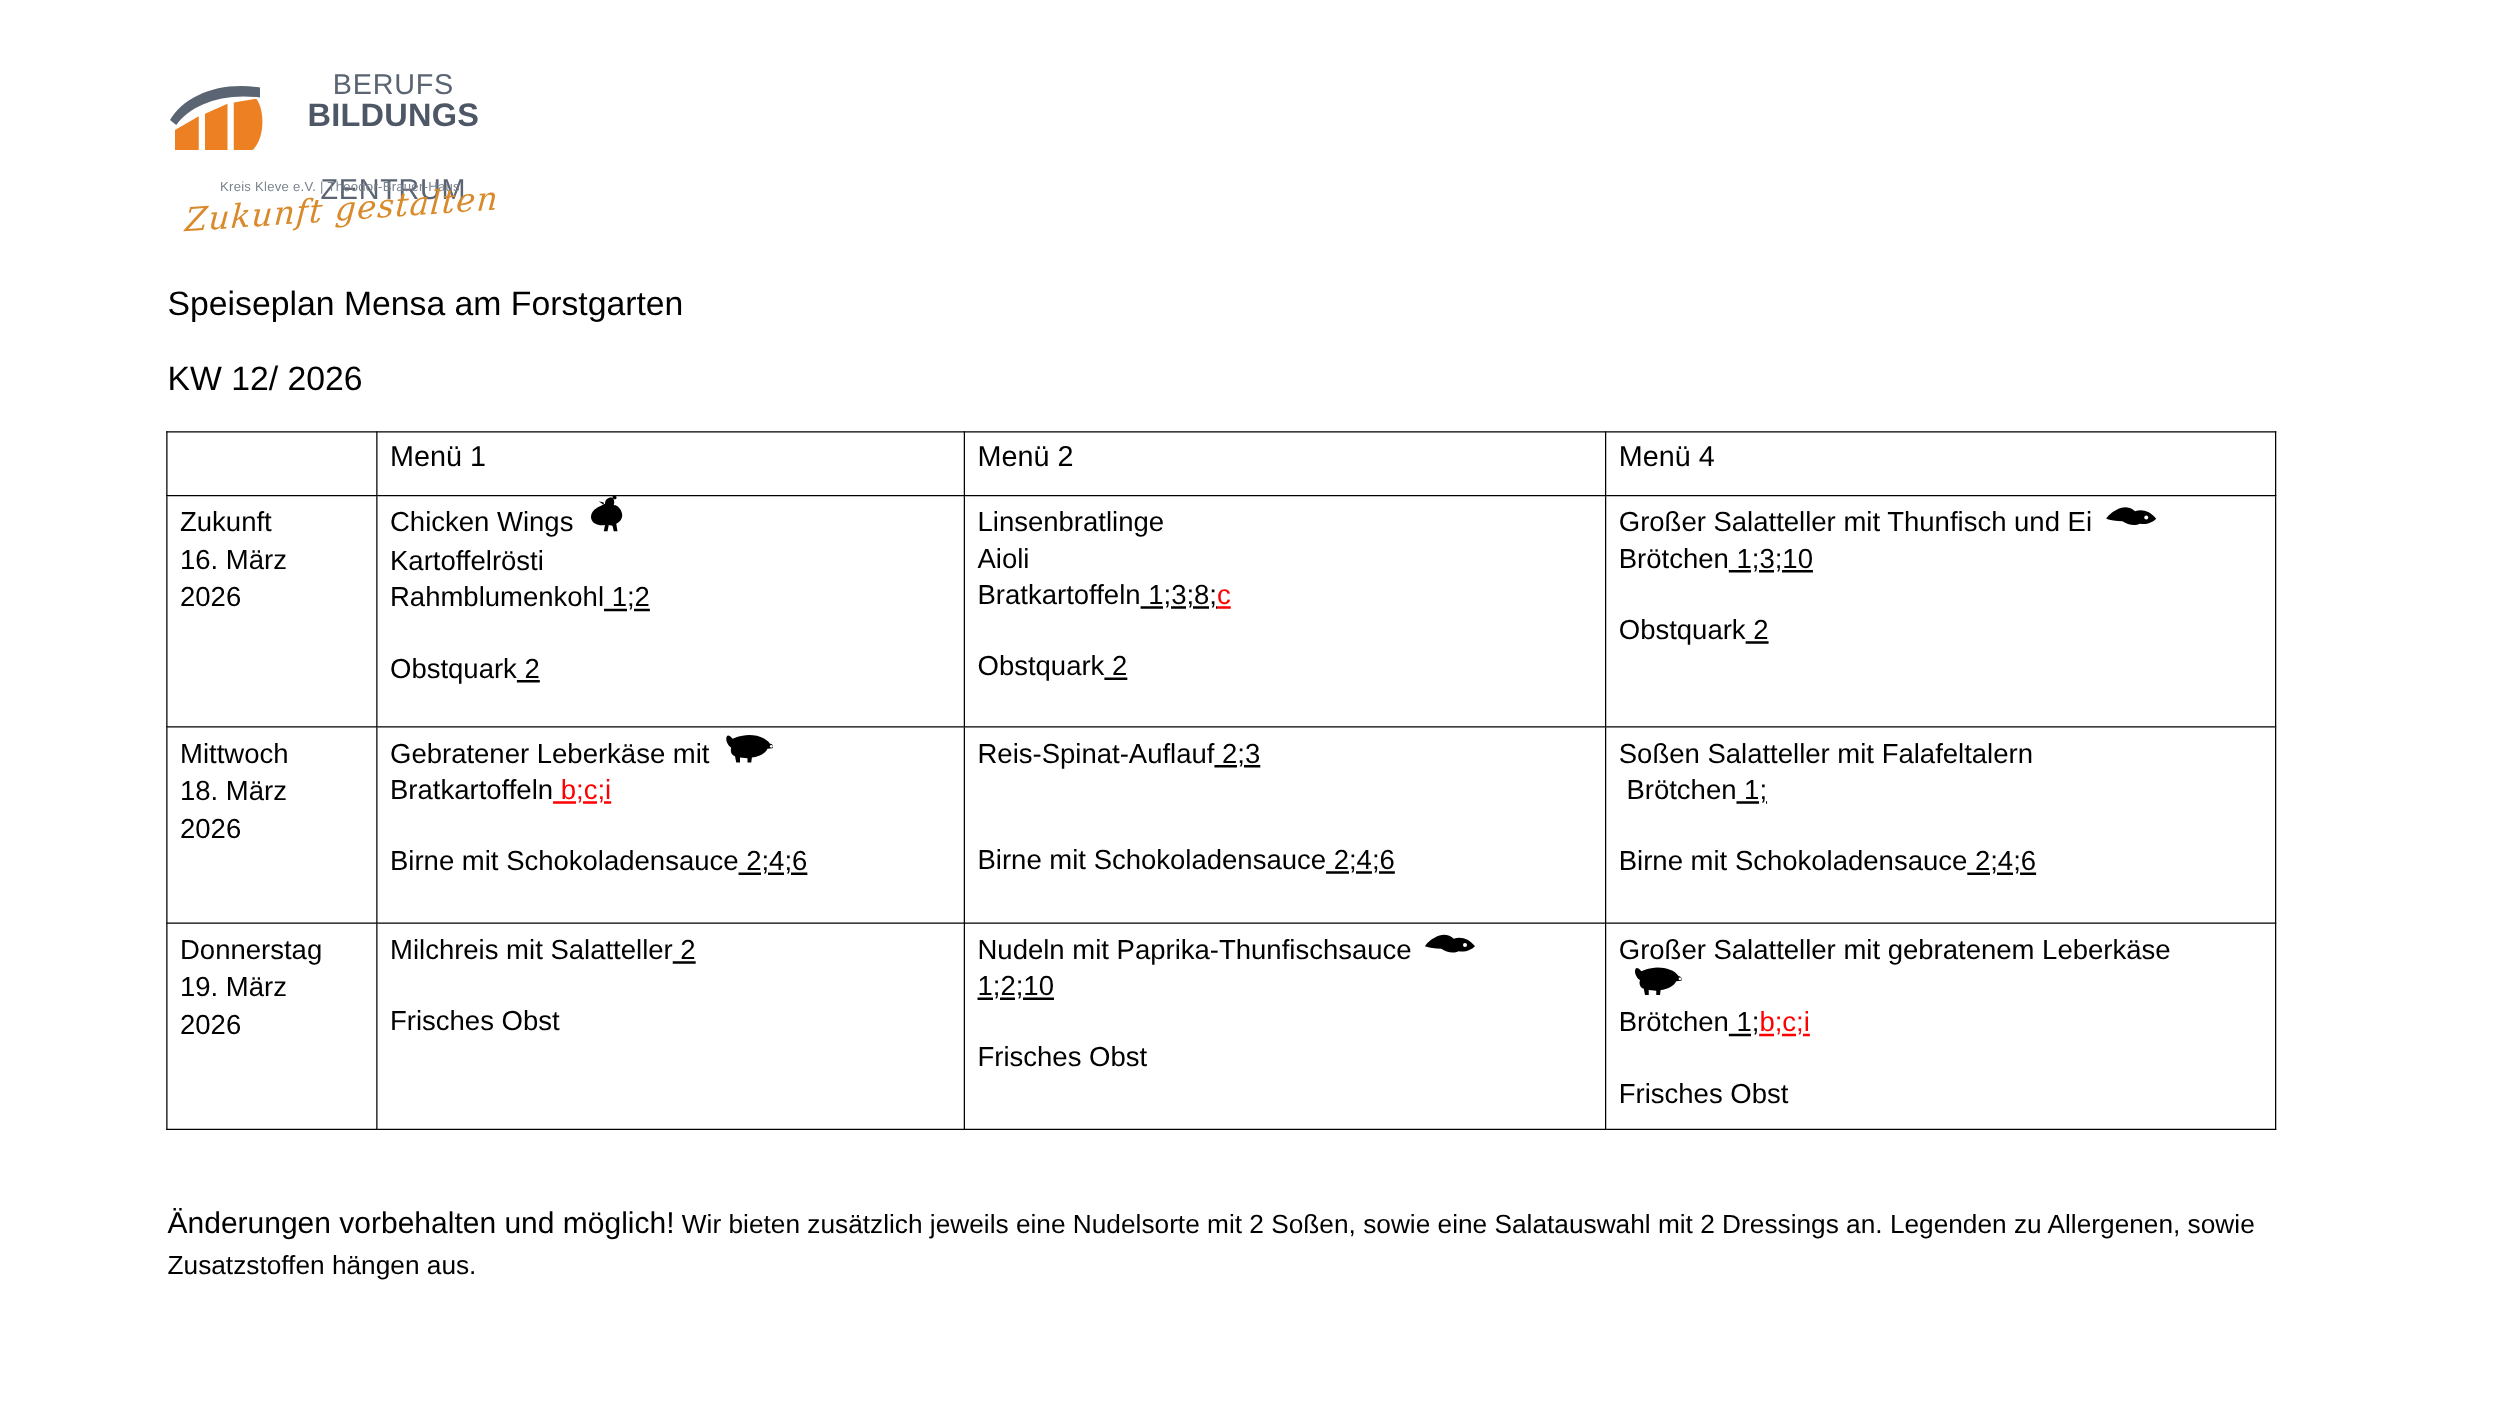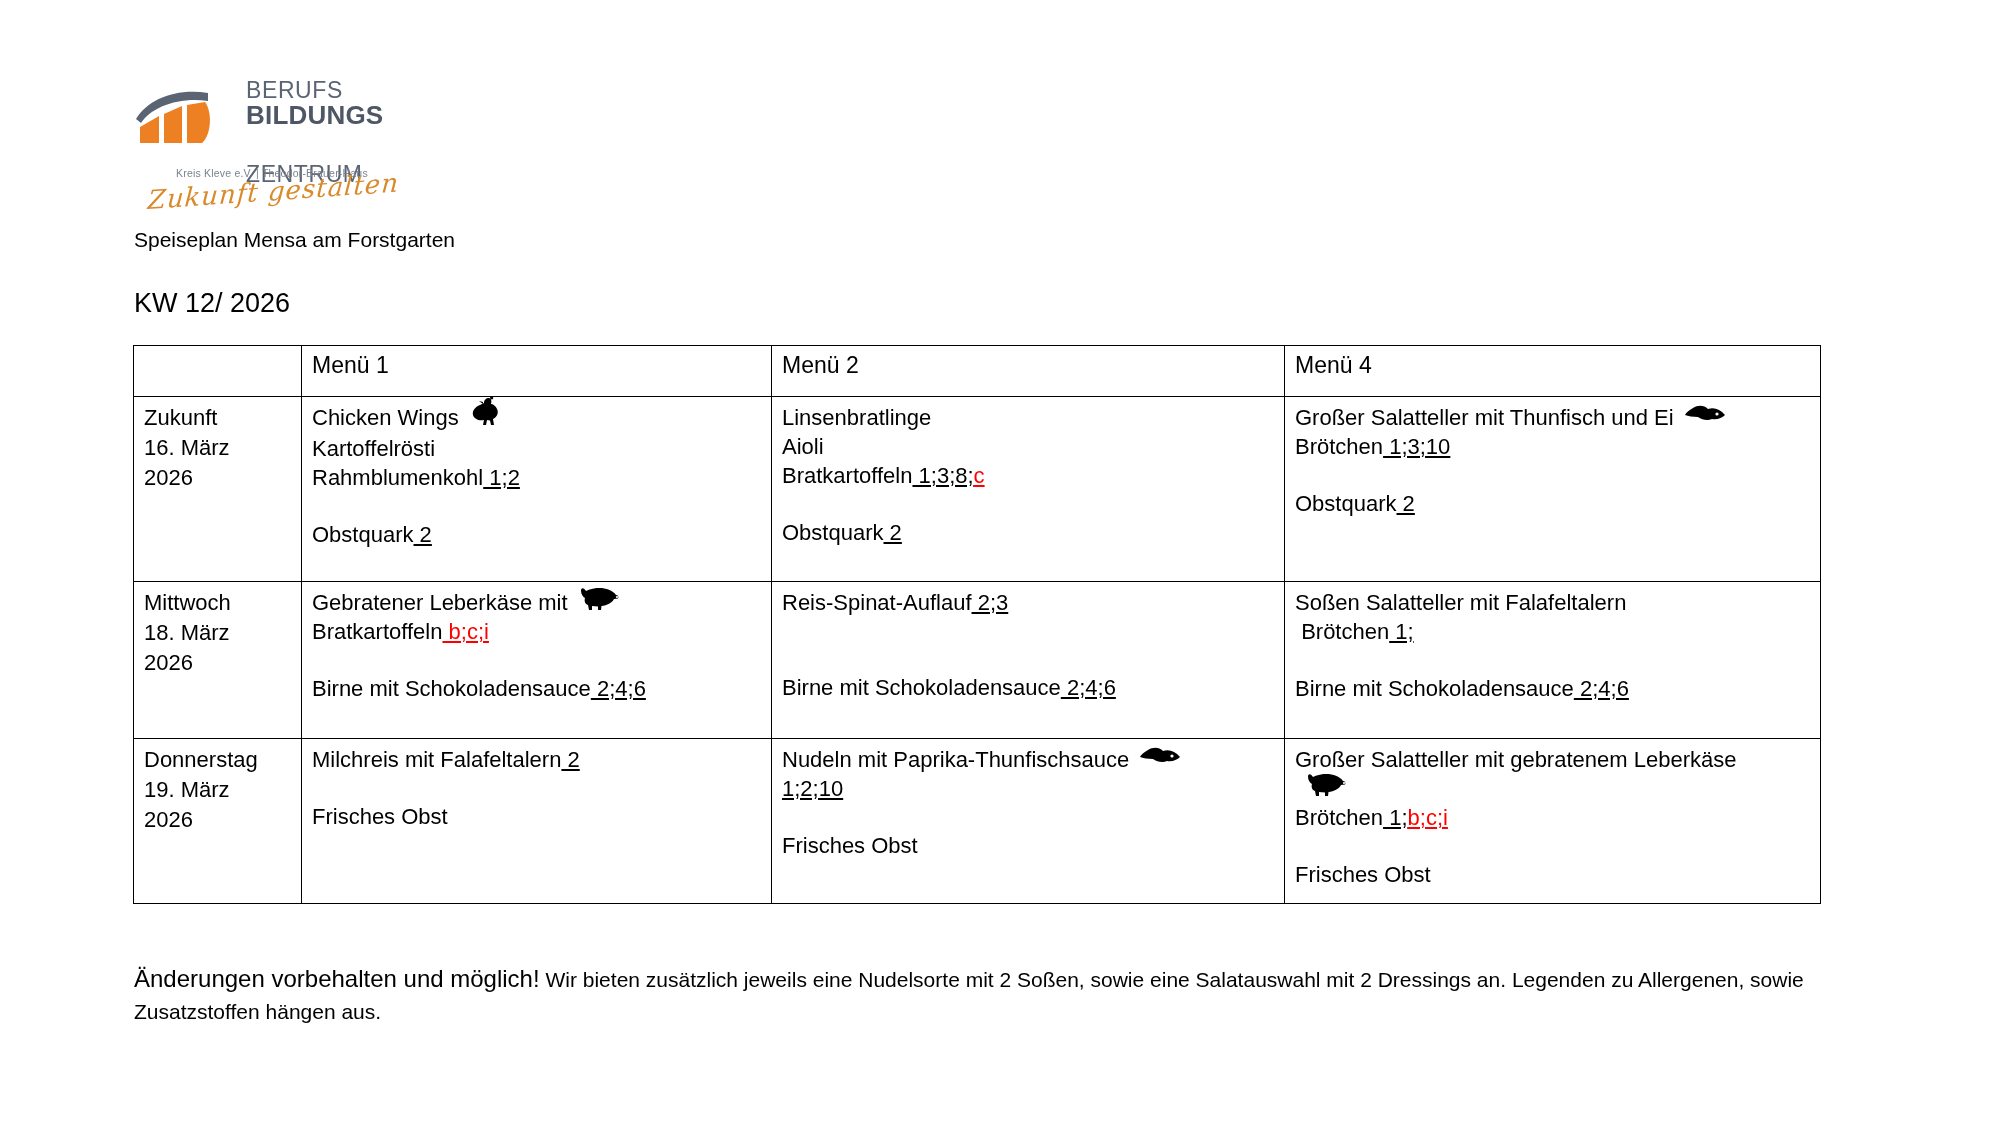--- a/index.html
+++ b/index.html
@@ -14,23 +14,24 @@
     font-family: "Liberation Sans", sans-serif;
     color: #000000;
     overflow: hidden;
     position: relative;
   }
 
   
   .logo-block {
     position: absolute;
     left: 134px;
-    top: 67px;
+    top: 44px;
     width: 420px;
     height: 125px;
+    text-align: center;
   }
   .logo-mark {
     position: absolute;
     left: 0;
     top: 22px;
     width: 100px;
     height: 62px;
   }
   .logo-wordmark {
     position: absolute;
@@ -78,21 +79,21 @@
     transform-origin: left center;
     letter-spacing: 1px;
     white-space: nowrap;
   }
 
   
   .doc-title {
     position: absolute;
     left: 134px;
     top: 228px;
-    font-size: 21px;
+    font-size: 27px;
     white-space: nowrap;
   }
   .doc-week {
     position: absolute;
     left: 134px;
     top: 288px;
     font-size: 27px;
     white-space: nowrap;
   }
 
@@ -288,21 +289,21 @@
         </td>
       </tr>
       <tr class="row-thu">
         <td class="day-cell">
           <div>Donnerstag</div>
           <div>19. März</div>
           <div>2026</div>
         </td>
         <td class="meal-cell">
           <div class="cell-inner">
-            <div class="meal-line"><span>Milchreis mit Falafeltalern</span><span class="alg"> 2</span></div>
+            <div class="meal-line"><span>Milchreis mit Salatteller</span><span class="alg"> 2</span></div>
             <div class="meal-line blank"></div>
             <div class="meal-line"><span>Frisches Obst</span></div>
           </div>
         </td>
         <td class="meal-cell">
           <div class="cell-inner">
             <div class="meal-line"><span>Nudeln mit Paprika-Thunfischsauce</span><span class="icon" style="margin-left: 10px; position: relative; top: -4px;"><svg width="42" height="22" viewBox="0 0 42 22">
                   <path d="M41 11 C 36 5, 30 3, 24 5 C 20 1, 14 1, 9 4 C 5 6, 2 9, 1 11 C 4 12, 9 13, 14 13 C 18 16, 24 17, 28 15 C 33 16, 38 14, 41 11 Z" fill="#000"></path>
                   <circle cx="33" cy="10" r="1.6" fill="#fff"></circle>
                 </svg></span></div>

